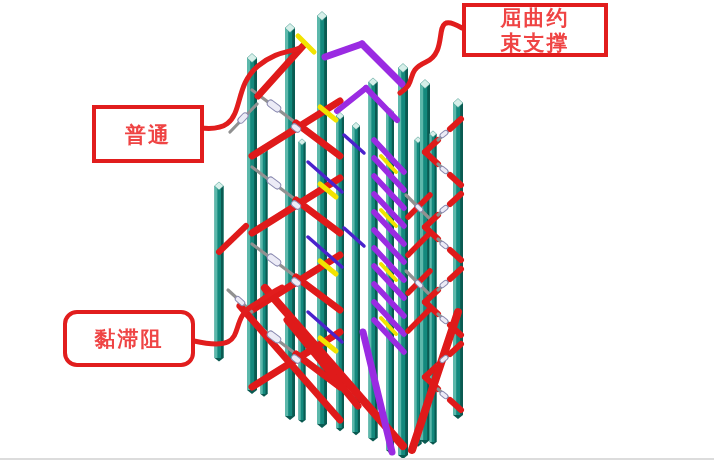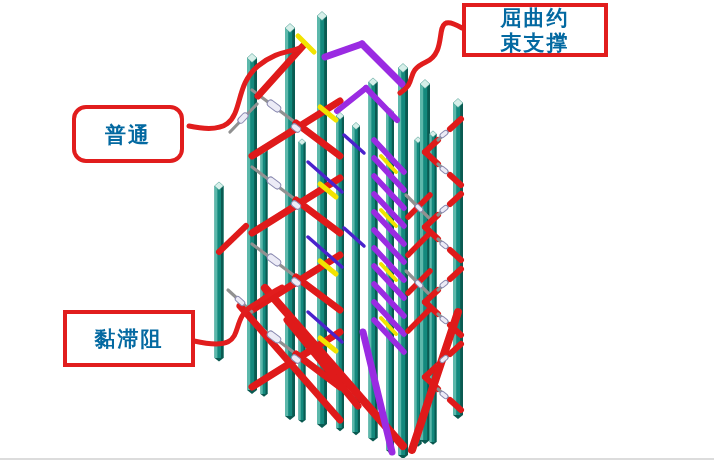--- a/index.html
+++ b/index.html
@@ -1,24 +1,24 @@
 <!DOCTYPE html>
 <html><head>
 <meta charset="utf-8">
 <style>
   html,body{margin:0;padding:0;}
   body{font-family:"Liberation Sans","DejaVu Sans",sans-serif;background:#fff;}
   #stage{position:relative;width:714px;height:460px;background:#ffffff;overflow:hidden;}
   #structure-svg{position:absolute;left:0;top:0;}
   .callout{position:absolute;box-sizing:border-box;background:#ffffff;border:4px solid #e11d1d;
-           color:#0369a1;font-weight:bold;font-size:21px;line-height:25px;text-align:center;
+           color:#ef4444;font-weight:bold;font-size:21px;line-height:25px;text-align:center;
            display:flex;flex-direction:column;justify-content:center;letter-spacing:2px;}
   #callout-brb{left:462px;top:3px;width:146px;height:54px;}
-  #callout-ordinary{left:72px;top:105px;width:112px;height:58px;border-radius:14px;}
-  #callout-damper{left:63px;top:310px;width:132px;height:57px;}
+  #callout-ordinary{left:92px;top:105px;width:112px;height:58px;}
+  #callout-damper{left:63px;top:310px;width:132px;height:57px;border-radius:14px;}
   .bottom-rule{position:absolute;left:0;bottom:0;width:714px;height:2px;background:#dcdcdc;}
 </style>
 </head>
 <body>
 
 <div id="stage">
 
   <svg id="structure-svg" width="714" height="460" viewBox="0 0 714 460">
       <rect x="214.5" y="186" width="9" height="172" fill="#13897d"></rect>
       <rect x="214.5" y="186" width="2.88" height="172" fill="#5cb8ab"></rect>

